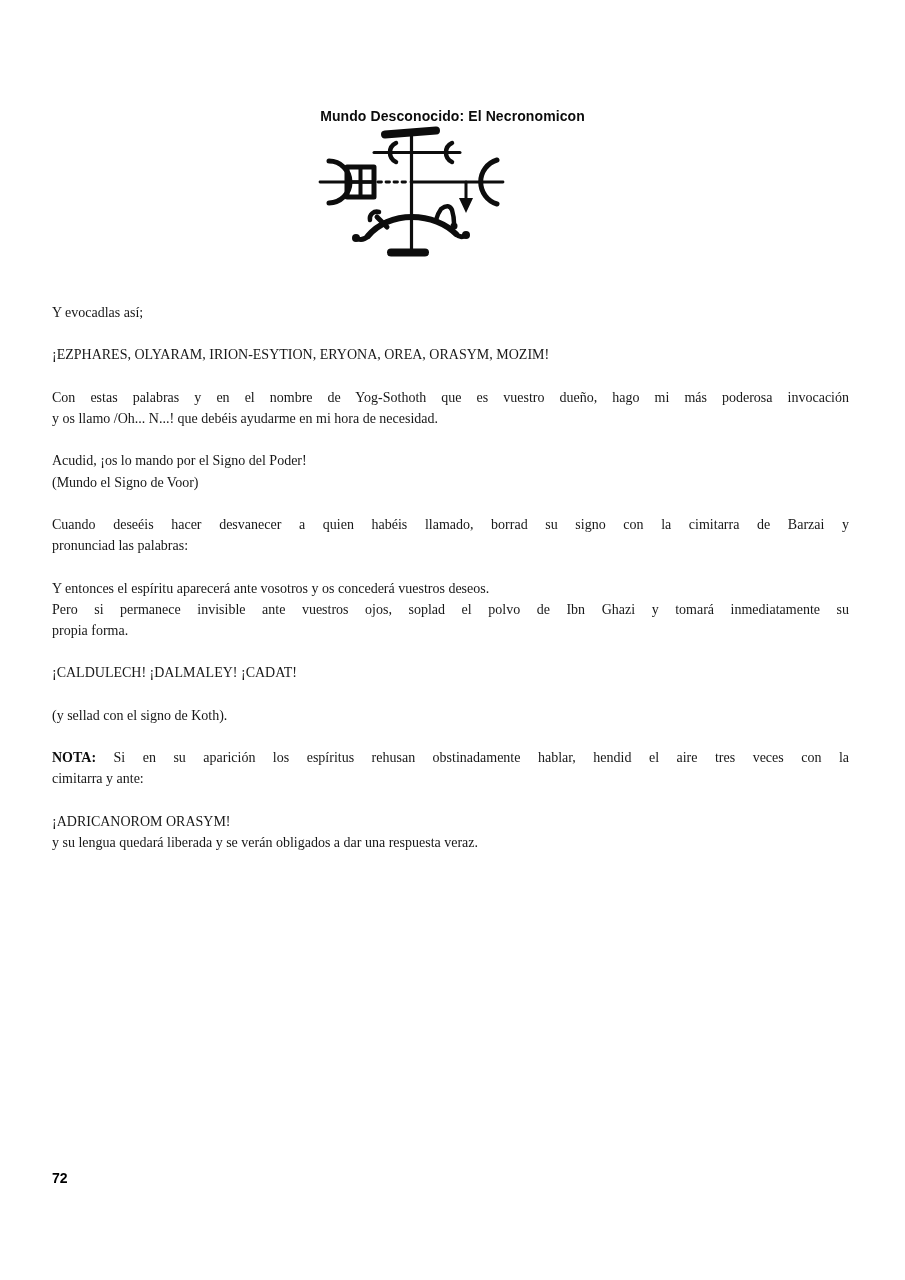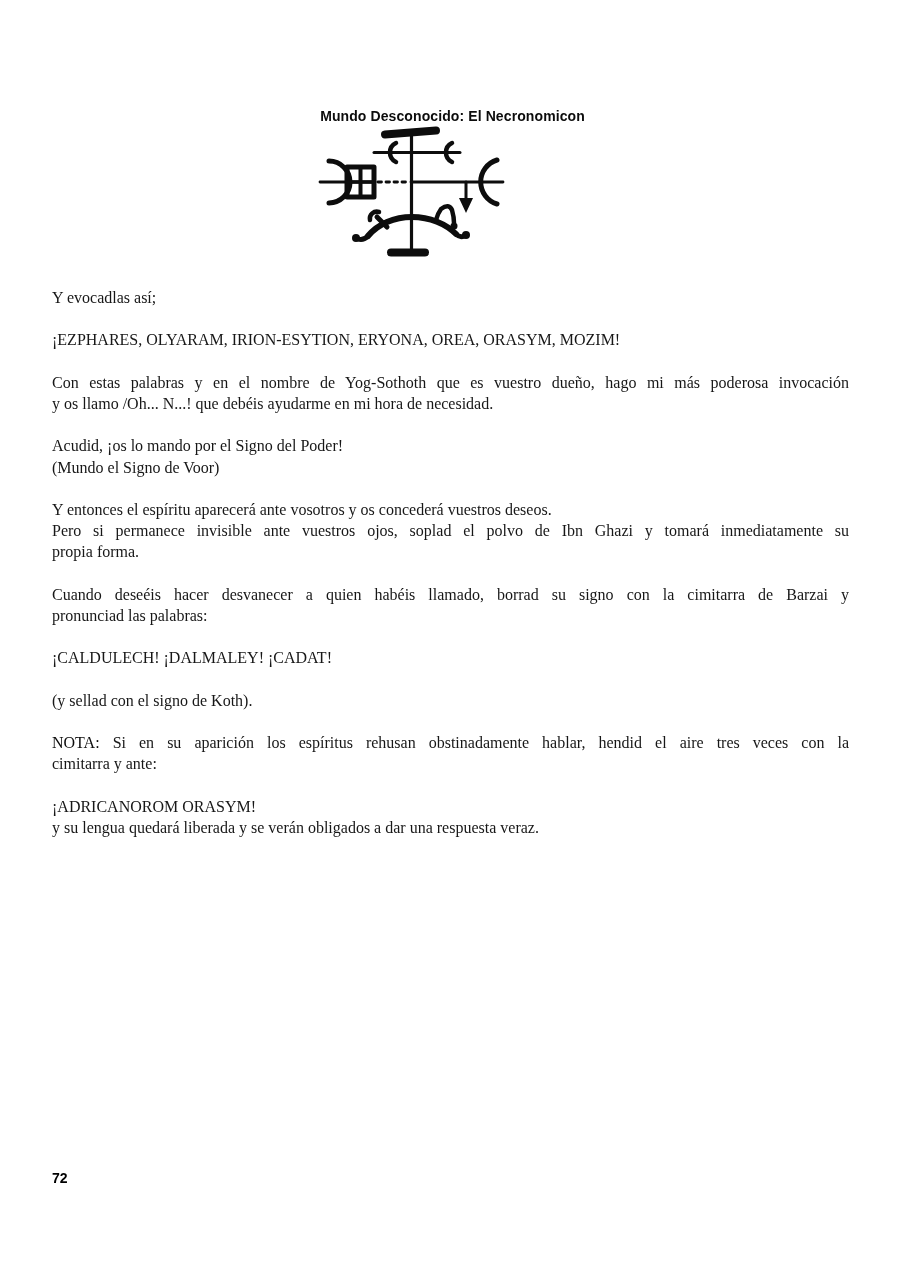--- a/index.html
+++ b/index.html
@@ -32,29 +32,29 @@
     position: absolute;
     left: 313px;
     top: 121px;
     width: 200px;
     height: 146px;
   }
   .content {
     position: absolute;
     left: 52px;
     width: 797px;
-    top: 287px;
-    font-size: 16px;
+    top: 302px;
+    font-size: 14px;
     line-height: 21.2px;
     color: #171717;
   }
   .para + .para { margin-top: 21.2px; }
   .line { text-align: left; }
   .jline { text-align: justify; text-align-last: justify; }
-  .para strong { font-weight: normal; color: #0c0c0c; margin-top: 16px; }
+  .para strong { font-weight: bold; color: #0c0c0c; margin-top: 16px; }
   .page-number {
     position: absolute;
     left: 52px;
     top: 1170px;
     font-family: "Liberation Sans", sans-serif;
     font-weight: bold;
     font-size: 14px;
     color: #000000;
   }
 </style>
@@ -114,27 +114,27 @@
       </div>
       <div class="para">
         <div class="line jline"><span>Con estas palabras y en el nombre de Yog-Sothoth que es vuestro dueño, hago mi más poderosa invocación</span></div>
         <div class="line"><span>y os llamo /Oh... N...! que debéis ayudarme en mi hora de necesidad.</span></div>
       </div>
       <div class="para">
         <div class="line"><span>Acudid, ¡os lo mando por el Signo del Poder!</span></div>
         <div class="line"><span>(Mundo el Signo de Voor)</span></div>
       </div>
       <div class="para">
+        <div class="line jline"><span>Cuando deseéis hacer desvanecer a quien habéis llamado, borrad su signo con la cimitarra de Barzai y</span></div>
+        <div class="line"><span>pronunciad las palabras:</span></div>
+      </div>
+      <div class="para">
         <div class="line"><span>Y entonces el espíritu aparecerá ante vosotros y os concederá vuestros deseos.</span></div>
         <div class="line jline"><span>Pero si permanece invisible ante vuestros ojos, soplad el polvo de Ibn Ghazi y tomará inmediatamente su</span></div>
         <div class="line"><span>propia forma.</span></div>
-      </div>
-      <div class="para">
-        <div class="line jline"><span>Cuando deseéis hacer desvanecer a quien habéis llamado, borrad su signo con la cimitarra de Barzai y</span></div>
-        <div class="line"><span>pronunciad las palabras:</span></div>
       </div>
       <div class="para">
         <div class="line"><span>¡CALDULECH! ¡DALMALEY! ¡CADAT!</span></div>
       </div>
       <div class="para">
         <div class="line"><span>(y sellad con el signo de Koth).</span></div>
       </div>
       <div class="para">
         <div class="line jline"><strong>NOTA:</strong><span> Si en su aparición los espíritus rehusan obstinadamente hablar, hendid el aire tres veces con la</span></div>
         <div class="line"><span>cimitarra y ante:</span></div>

